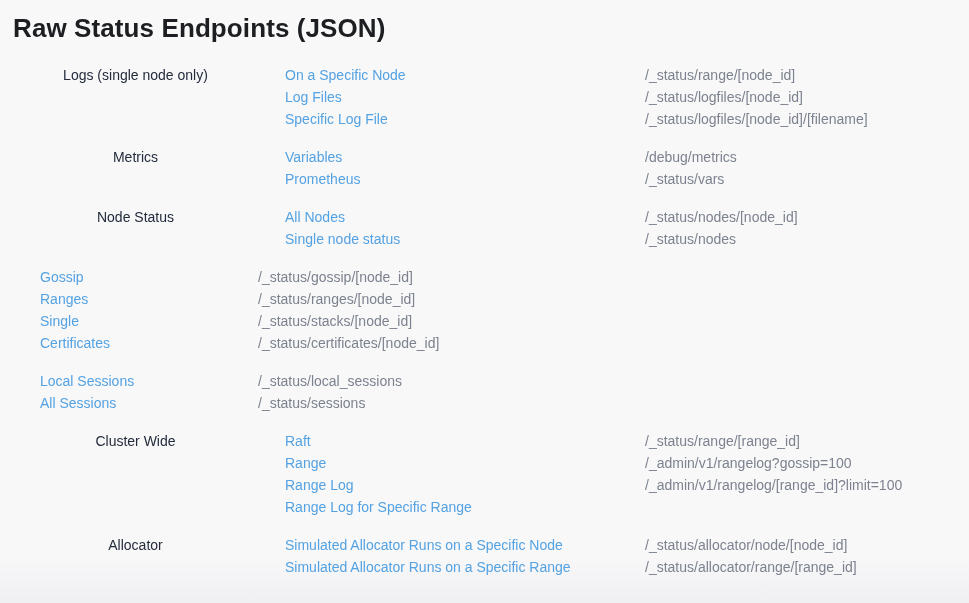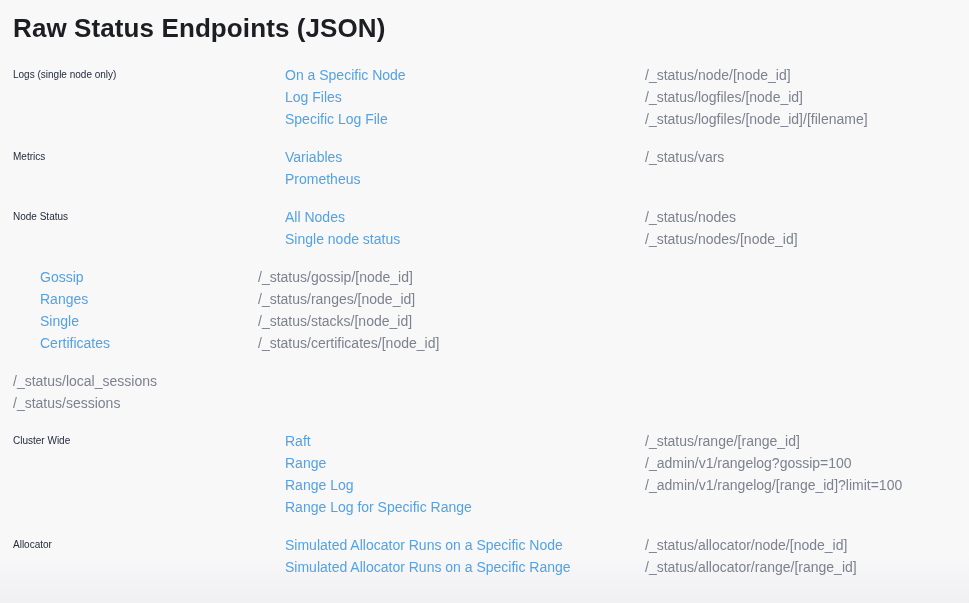--- a/index.html
+++ b/index.html
@@ -25,23 +25,23 @@
     color:var(--title);
     margin:0 0 20px 0;
     letter-spacing:.1px;
   }
   section.group{
     display:grid;
     grid-template-columns:245px 387px auto;
     margin-bottom:16px;
   }
   .cat{
-    text-align:left;
+    text-align:center;
     color:var(--category);
-    font-size:10px;
+    font-size:14px;
     line-height:22px;
   }
   .links{
     padding-left:27px;
     display:flex;flex-direction:column;
   }
   .urls{
     display:flex;flex-direction:column;
   }
   .link{
@@ -64,65 +64,70 @@
   <h1>Raw Status Endpoints (JSON)</h1>
   <div id="sections">
   <section class="group">
     <div class="cat">Logs (single node only)</div>
     <div class="links">
           <a href="#" class="link">On a Specific Node</a>
           <a href="#" class="link">Log Files</a>
           <a href="#" class="link">Specific Log File</a>
         </div>
     <div class="urls">
-          <div class="url">/_status/node/[node_id]</div>
+          <div class="url">/_status/range/[node_id]</div>
           <div class="url">/_status/logfiles/[node_id]</div>
           <div class="url">/_status/logfiles/[node_id]/[filename]</div>
         </div>
   </section>
 
   <section class="group">
     <div class="cat">Metrics</div>
     <div class="links">
           <a href="#" class="link">Variables</a>
           <a href="#" class="link">Prometheus</a>
         </div>
     <div class="urls">
+          <div class="url">/debug/metrics</div>
           <div class="url">/_status/vars</div>
         </div>
   </section>
 
   <section class="group">
     <div class="cat">Node Status</div>
     <div class="links">
           <a href="#" class="link">All Nodes</a>
           <a href="#" class="link">Single node status</a>
         </div>
     <div class="urls">
+          <div class="url">/_status/nodes/[node_id]</div>
           <div class="url">/_status/nodes</div>
-          <div class="url">/_status/nodes/[node_id]</div>
         </div>
   </section>
 
   <section class="group">
     <div class="links">
           <a href="#" class="link">Gossip</a>
           <a href="#" class="link">Ranges</a>
           <a href="#" class="link">Single</a>
           <a href="#" class="link">Certificates</a>
         </div>
     <div class="urls">
           <div class="url">/_status/gossip/[node_id]</div>
           <div class="url">/_status/ranges/[node_id]</div>
           <div class="url">/_status/stacks/[node_id]</div>
           <div class="url">/_status/certificates/[node_id]</div>
         </div>
   </section>
 
   <section class="group">
+    <div class="links">
+          <a href="#" class="link">Local Sessions</a>
+          <a href="#" class="link">All Sessions</a>
+        </div>
     <div class="urls">
           <div class="url">/_status/local_sessions</div>
           <div class="url">/_status/sessions</div>
         </div>
   </section>
 
   <section class="group">
     <div class="cat">Cluster Wide</div>
     <div class="links">
           <a href="#" class="link">Raft</a>

